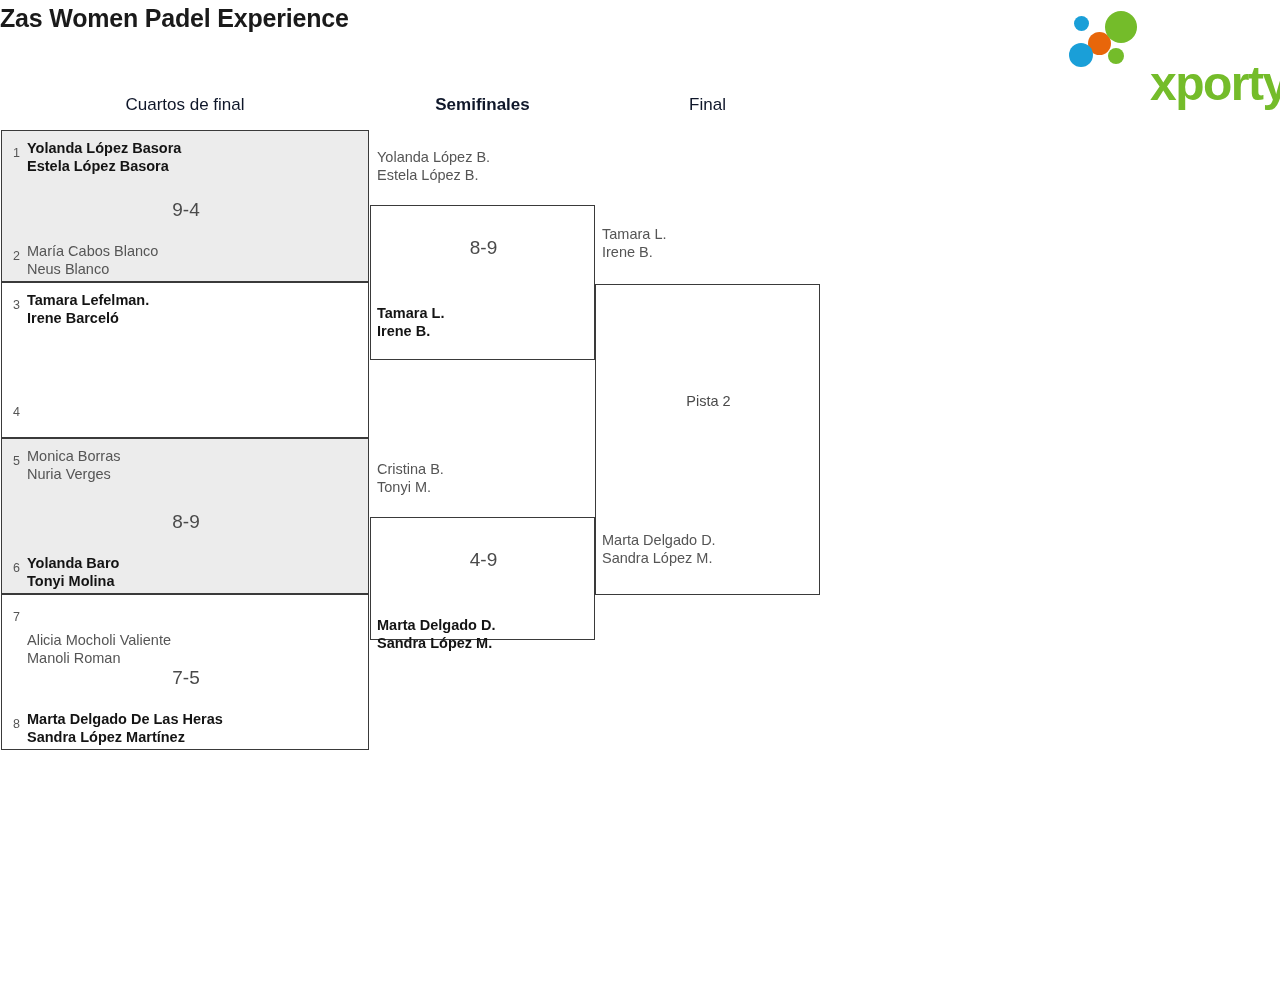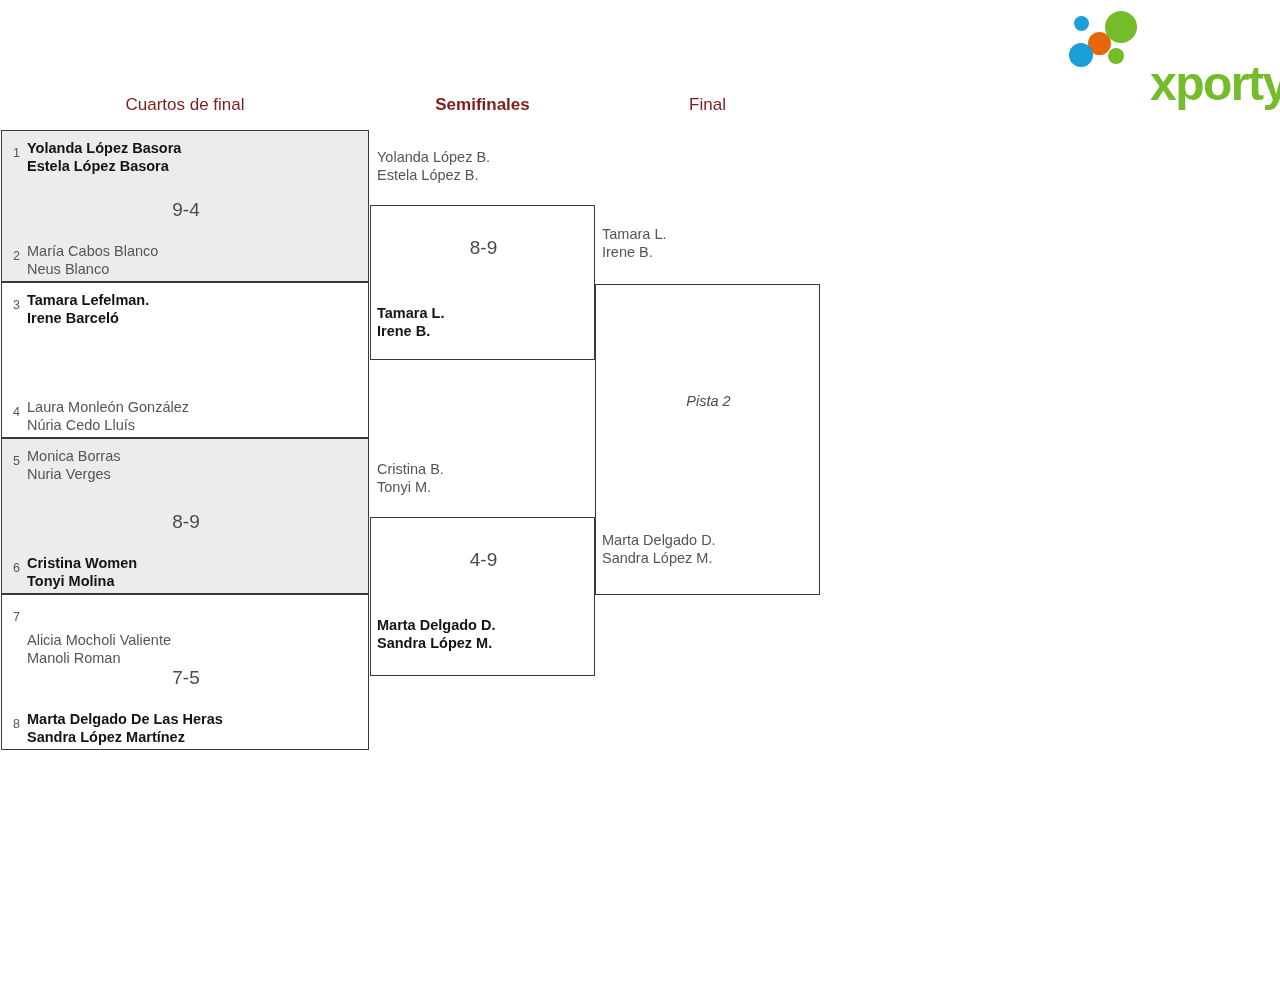--- a/index.html
+++ b/index.html
@@ -55,21 +55,21 @@
     line-height: 60px;
     margin-top: 48px;
   }
 
   
   .round-header {
     position: absolute;
     top: 95px;
     font-size: 17px;
     font-weight: 400;
-    color: #7f1d1d;
+    color: #0f172a;
     text-align: center;
     white-space: nowrap;
   }
   #round-header-0 { left: 0px;   width: 370px; }
   #round-header-1 { left: 370px; width: 225px; font-weight: bold; }
   #round-header-2 { left: 595px; width: 225px; }
 
   
   #bracket {
     position: absolute;
@@ -129,20 +129,21 @@
     text-align: center;
     white-space: nowrap;
   }
 </style>
 </head>
 <body>
 
 <div id="header">
 
   <div id="title-block">
+    <span id="title-line1">Zas Women Padel Experience</span>
   </div>
 
   <div id="logo">
     <div id="logo-dots">
       <span class="dot" id="dot-blue-small" style="background: rgb(26, 159, 216);"></span>
       <span class="dot" id="dot-orange" style="background: rgb(232, 102, 10);"></span>
       <span class="dot" id="dot-green-big" style="background: rgb(116, 188, 42);"></span>
       <span class="dot" id="dot-green-small" style="background: rgb(116, 188, 42);"></span>
       <span class="dot" id="dot-blue-big" style="background: rgb(26, 159, 216);"></span>
     </div>
@@ -170,36 +171,32 @@
     </div>
   </div>
 
   <div class="qf-block plain" style="top:282px;height:156px;">
     <span class="seed" style="left:2px;top:15px;">3</span>
     <div class="team winner" style="left:25px;top:8px;">
       <span class="p">Tamara Lefelman.</span>
       <span class="p">Irene Barceló</span>
     </div>
     <span class="seed" style="left:2px;top:122px;">4</span>
-    <div class="team loser" style="left:25px;top:115px;">
-      <span class="p">Laura Monleón González</span>
-      <span class="p">Núria Cedo Lluís</span>
-    </div>
   </div>
 
   <div class="qf-block shaded" style="top:438px;height:156px;">
     <span class="seed" style="left:2px;top:15px;">5</span>
     <div class="team loser" style="left:25px;top:8px;">
       <span class="p">Monica Borras</span>
       <span class="p">Nuria Verges</span>
     </div>
     <div class="score" style="left:0;top:72px;width:368px;">8-9</div>
     <span class="seed" style="left:2px;top:122px;">6</span>
     <div class="team winner" style="left:25px;top:115px;">
-      <span class="p">Cristina Women</span>
+      <span class="p">Yolanda Baro</span>
       <span class="p">Tonyi Molina</span>
     </div>
   </div>
 
   <div class="qf-block plain" style="top:594px;height:156px;">
     <span class="seed" style="left:2px;top:15px;">7</span>
     <div class="team loser" style="left:25px;top:8px;margin-top:28px;">
       <span class="p">Alicia Mocholi Valiente</span>
       <span class="p">Manoli Roman</span>
     </div>
@@ -220,33 +217,33 @@
   </div>
   <div class="team winner" style="left:377px;top:304px;">
     <span class="p">Tamara L.</span>
     <span class="p">Irene B.</span>
   </div>
 
   <div class="team loser" style="left:377px;top:460px;">
     <span class="p">Cristina B.</span>
     <span class="p">Tonyi M.</span>
   </div>
-  <div class="sf-block" style="left:370px;top:517px;width:225px;height:159px;">
+  <div class="sf-block" style="left:370px;top:517px;width:225px;height:123px;">
     <div class="score" style="left:0;top:31px;width:225px;">4-9</div>
   </div>
   <div class="team winner" style="left:377px;top:616px;">
     <span class="p">Marta Delgado D.</span>
     <span class="p">Sandra López M.</span>
   </div>
 
   <div class="team loser" style="left:602px;top:225px;">
     <span class="p">Tamara L.</span>
     <span class="p">Irene B.</span>
   </div>
   <div class="f-block" style="left:595px;top:284px;width:225px;height:311px;">
-    <div class="court" style="left:0;top:108px;width:225px;font-style:italic;">Pista 2</div>
+    <div class="court" style="left:0;top:108px;width:225px;">Pista 2</div>
   </div>
   <div class="team loser" style="left:602px;top:531px;">
     <span class="p">Marta Delgado D.</span>
     <span class="p">Sandra López M.</span>
   </div>
 
 </div>
 
 </body></html>

